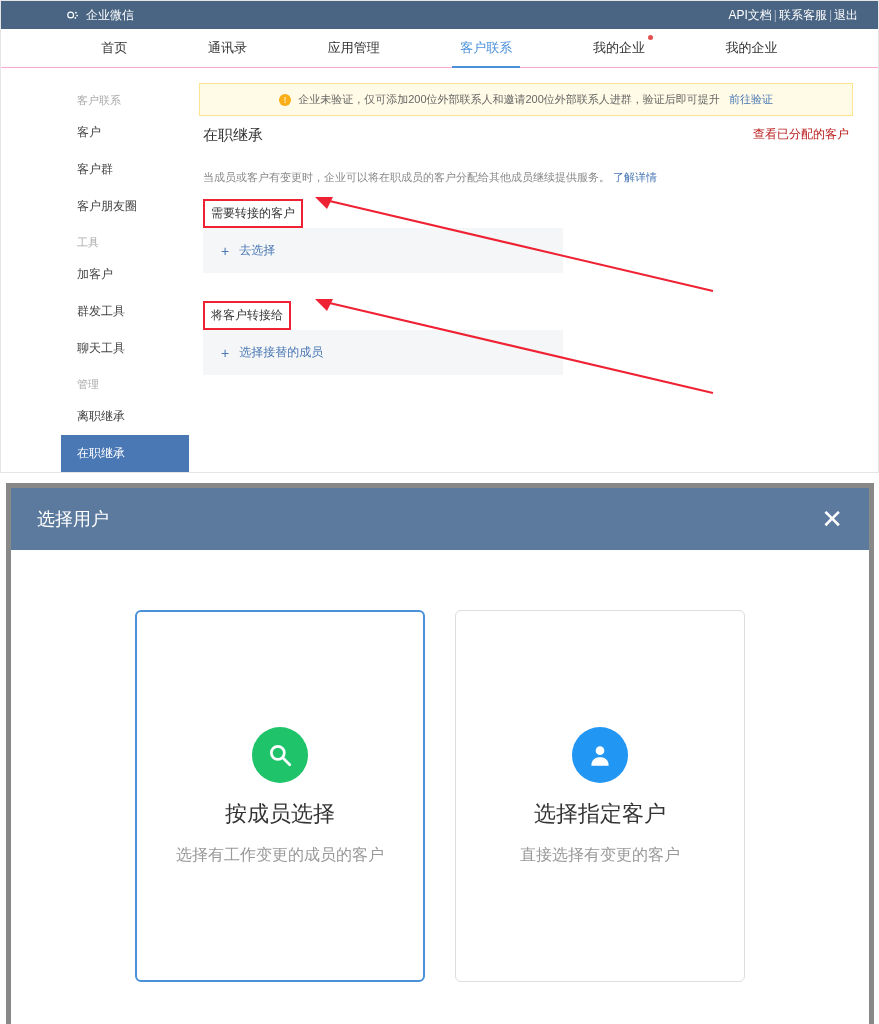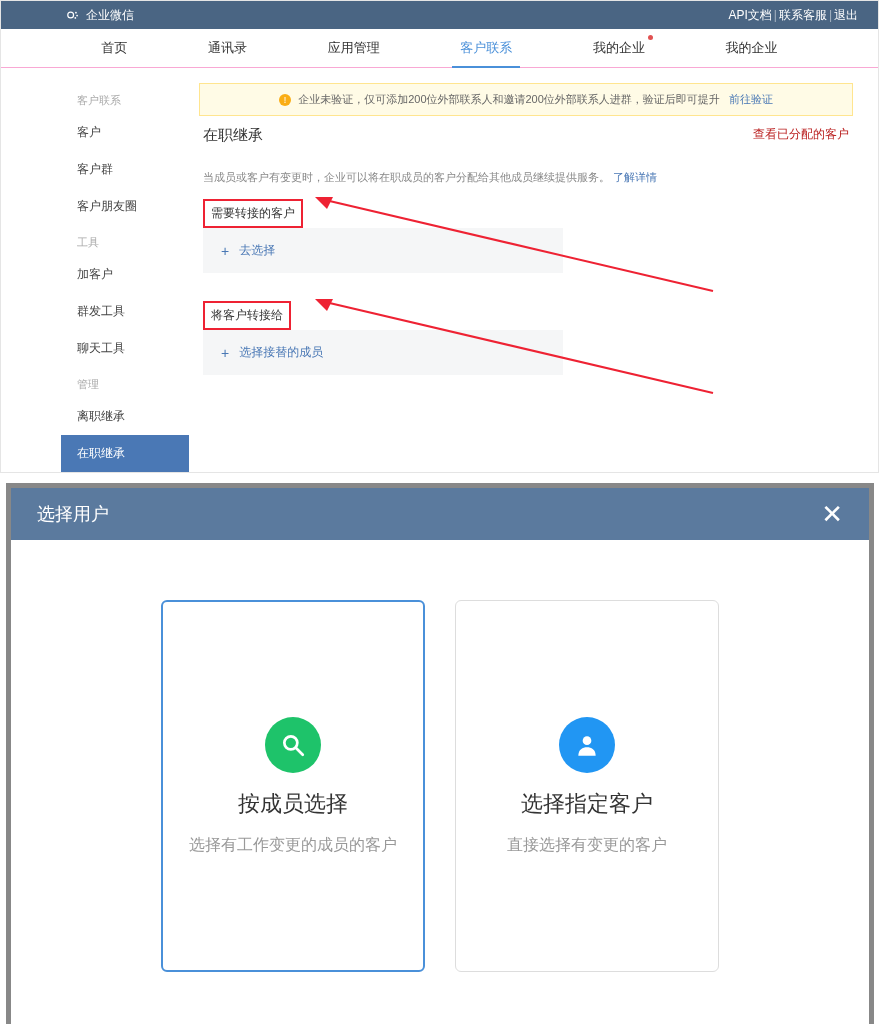--- a/index.html
+++ b/index.html
@@ -42,25 +42,25 @@
   .sect-label { display:inline-block; font-size:12px; color:#333; padding:4px 6px; border:2px solid #e23; }
   .select-box { background:#f5f6f7; padding:14px 18px; font-size:12px; color:#4a78b5; width:360px; cursor:pointer; display:flex; align-items:center; gap:10px; }
   .plus { color:#4a78b5; font-size:14px; }
   .section { position:relative; margin-bottom:28px; }
   
   .arrow-svg { position:absolute; pointer-events:none; }
   
   
   .dialog-wrap { width:868px; margin:10px 0 0 6px; border:5px solid #888; background:#888; }
   .dialog { background:#fff; }
-  .dialog-header { background:#5b7a9e; color:#fff; height:52px; display:flex; align-items:center; justify-content:space-between; padding:0 26px; }
+  .dialog-header { background:#5b7a9e; color:#fff; height:62px; display:flex; align-items:center; justify-content:space-between; padding:0 26px; }
   .dialog-title { font-size:18px; }
   .dialog-close { font-size:26px; cursor:pointer; font-weight:300; }
   .dialog-body { padding:60px 70px 80px; display:flex; gap:30px; justify-content:center; }
-  .card { width:264px; height:372px; border:1px solid #ddd; border-radius:6px; display:flex; flex-direction:column; align-items:center; justify-content:center; gap:16px; cursor:pointer; }
+  .card { width:290px; height:372px; border:1px solid #ddd; border-radius:6px; display:flex; flex-direction:column; align-items:center; justify-content:center; gap:16px; cursor:pointer; }
   .card.selected { border:2px solid #4a90d9; }
   .card-icon { width:56px; height:56px; border-radius:50%; display:flex; align-items:center; justify-content:center; }
   .card-icon.green { background:#1ec36a; }
   .card-icon.blue { background:#2196f3; }
   .card-icon svg { width:26px; height:26px; fill:#fff; }
   .card-title { font-size:22px; color:#333; }
   .card-desc { font-size:16px; color:#999; }
 </style>
 </head>
 <body>

